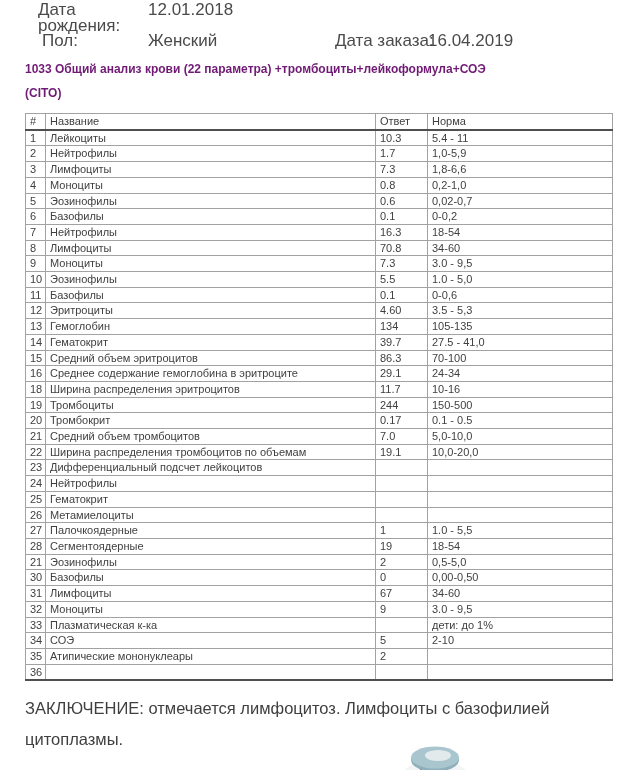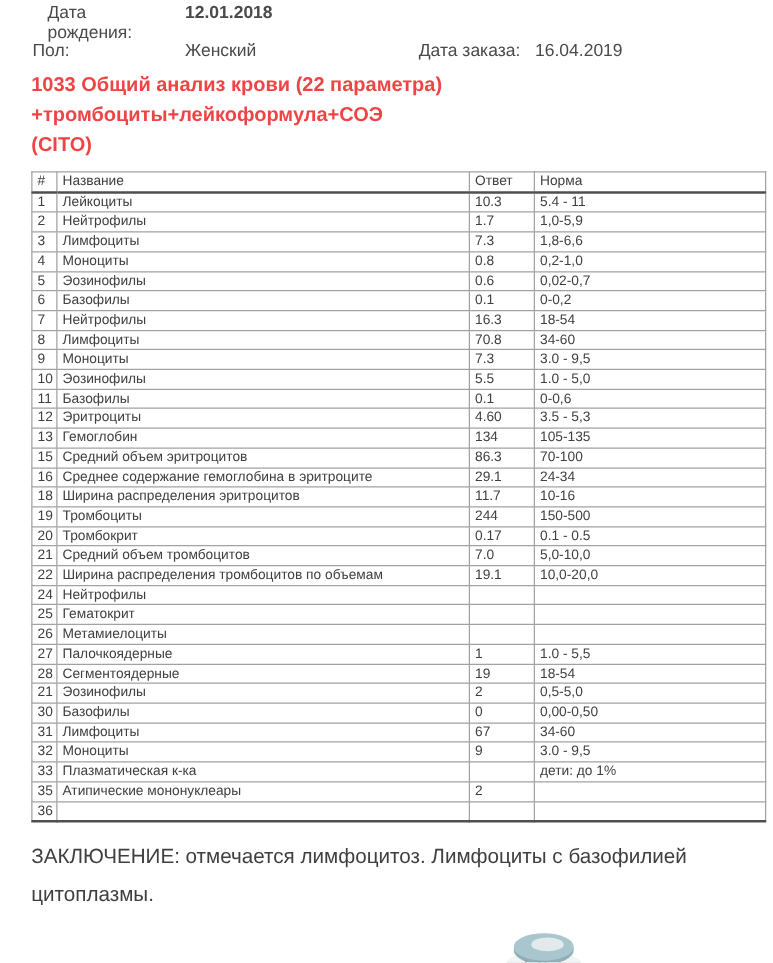--- a/index.html
+++ b/index.html
@@ -6,34 +6,34 @@
   body {
     width: 618px; height: 770px;
     background: #ffffff;
     overflow: hidden;
     position: relative;
     font-family: "Liberation Sans", sans-serif;
     color: #3f3f3f;
   }
 
   
-  .info { position: relative; height: 48px; font-size: 14px; line-height: 15.5px; color: #4a4a4a; }
+  .info { position: relative; height: 48px; font-size: 17px; line-height: 15.5px; color: #4a4a4a; }
   .info .pos { position: absolute; white-space: nowrap; }
   .p-birth-label { left: 38px; top: 2px; width: 90px; white-space: normal; }
-  .p-birth-value { left: 148px; top: 2px; font-weight: bold; }
-  .p-sex-label   { left: 26px;  top: 33px; }
+  .p-birth-value { left: 148px; top: 2px; }
+  .p-sex-label   { left: 42px;  top: 33px; }
   .p-sex-value   { left: 148px; top: 33px; }
   .p-order-label { left: 335px; top: 33px; }
   .p-order-value { left: 428px; top: 33px; }
 
   
   .title {
     margin: 9px 6px 0 25px;
-    font-size: 16px; font-weight: bold;
-    line-height: 24px; color: #ef4444;
+    font-size: 12px; font-weight: bold;
+    line-height: 24px; color: #701a75;
   }
 
   
   table.results {
     margin: 8px 0 0 25px;
     width: 587px;
     border-collapse: collapse;
     table-layout: fixed;
     font-size: 11px;
     color: #3f3f3f;
@@ -173,20 +173,26 @@
     <td>4.60</td>
     <td>3.5 - 5,3</td>
   </tr>
       <tr>
     <td class="c-num">13</td>
     <td>Гемоглобин</td>
     <td>134</td>
     <td>105-135</td>
   </tr>
       <tr>
+    <td class="c-num">14</td>
+    <td>Гематокрит</td>
+    <td>39.7</td>
+    <td>27.5 - 41,0</td>
+  </tr>
+      <tr>
     <td class="c-num">15</td>
     <td>Средний объем эритроцитов</td>
     <td>86.3</td>
     <td>70-100</td>
   </tr>
       <tr>
     <td class="c-num">16</td>
     <td>Среднее содержание гемоглобина в эритроците</td>
     <td>29.1</td>
     <td>24-34</td>
@@ -215,20 +221,26 @@
     <td>7.0</td>
     <td>5,0-10,0</td>
   </tr>
       <tr>
     <td class="c-num">22</td>
     <td>Ширина распределения тромбоцитов по объемам</td>
     <td>19.1</td>
     <td>10,0-20,0</td>
   </tr>
       <tr>
+    <td class="c-num">23</td>
+    <td>Дифференциальный подсчет лейкоцитов</td>
+    <td></td>
+    <td></td>
+  </tr>
+      <tr>
     <td class="c-num">24</td>
     <td>Нейтрофилы</td>
     <td></td>
     <td></td>
   </tr>
       <tr>
     <td class="c-num">25</td>
     <td>Гематокрит</td>
     <td></td>
     <td></td>
@@ -273,20 +285,26 @@
     <td class="c-num">32</td>
     <td>Моноциты</td>
     <td>9</td>
     <td>3.0 - 9,5</td>
   </tr>
       <tr>
     <td class="c-num">33</td>
     <td>Плазматическая к-ка</td>
     <td></td>
     <td>дети: до 1%</td>
+  </tr>
+      <tr>
+    <td class="c-num">34</td>
+    <td>СОЭ</td>
+    <td>5</td>
+    <td>2-10</td>
   </tr>
       <tr>
     <td class="c-num">35</td>
     <td>Атипические мононуклеары</td>
     <td>2</td>
     <td></td>
   </tr>
       <tr>
     <td class="c-num">36</td>
     <td></td>

